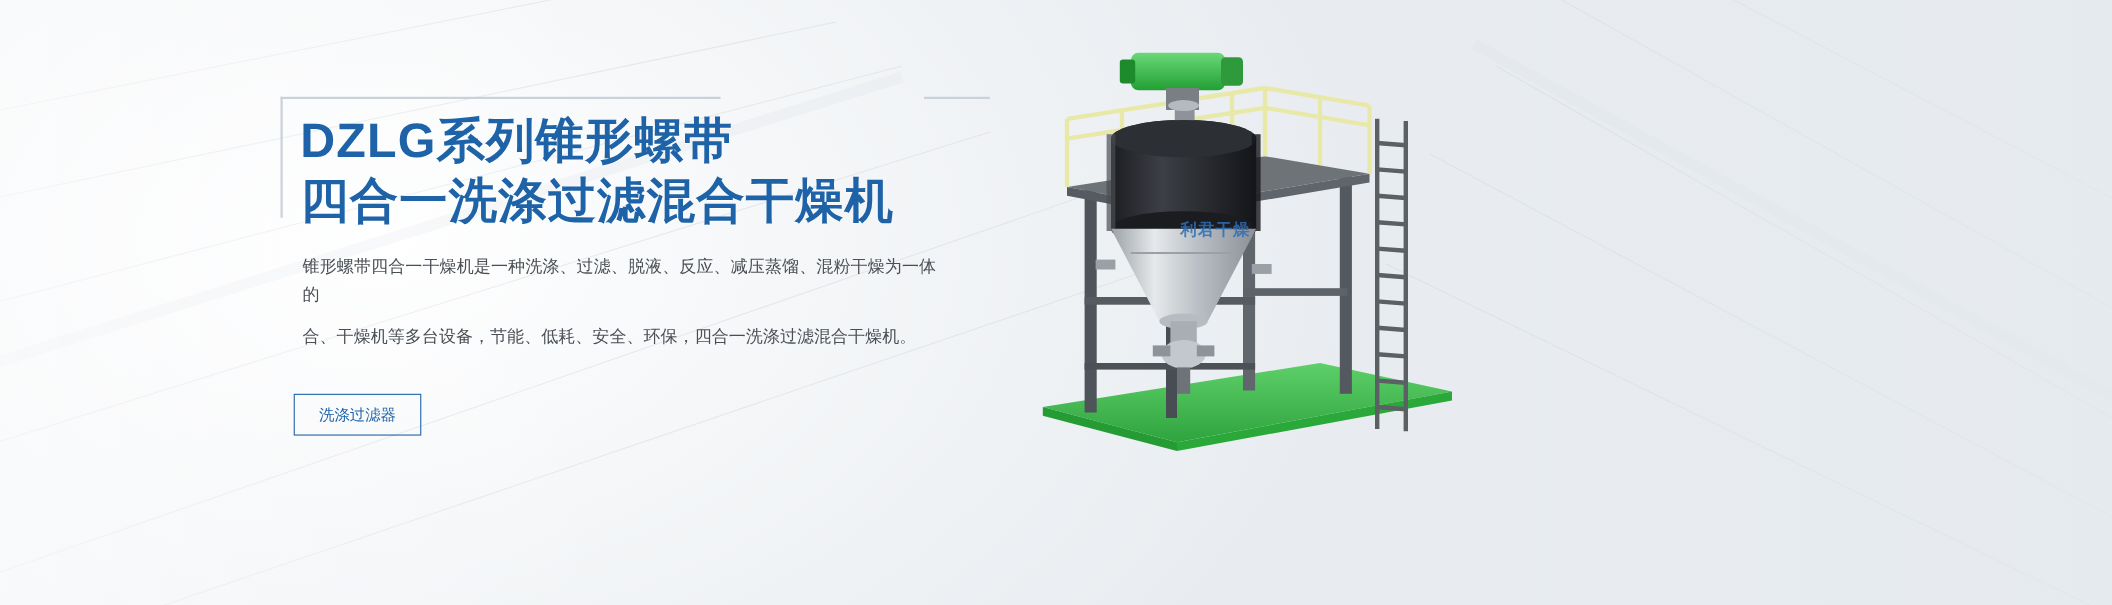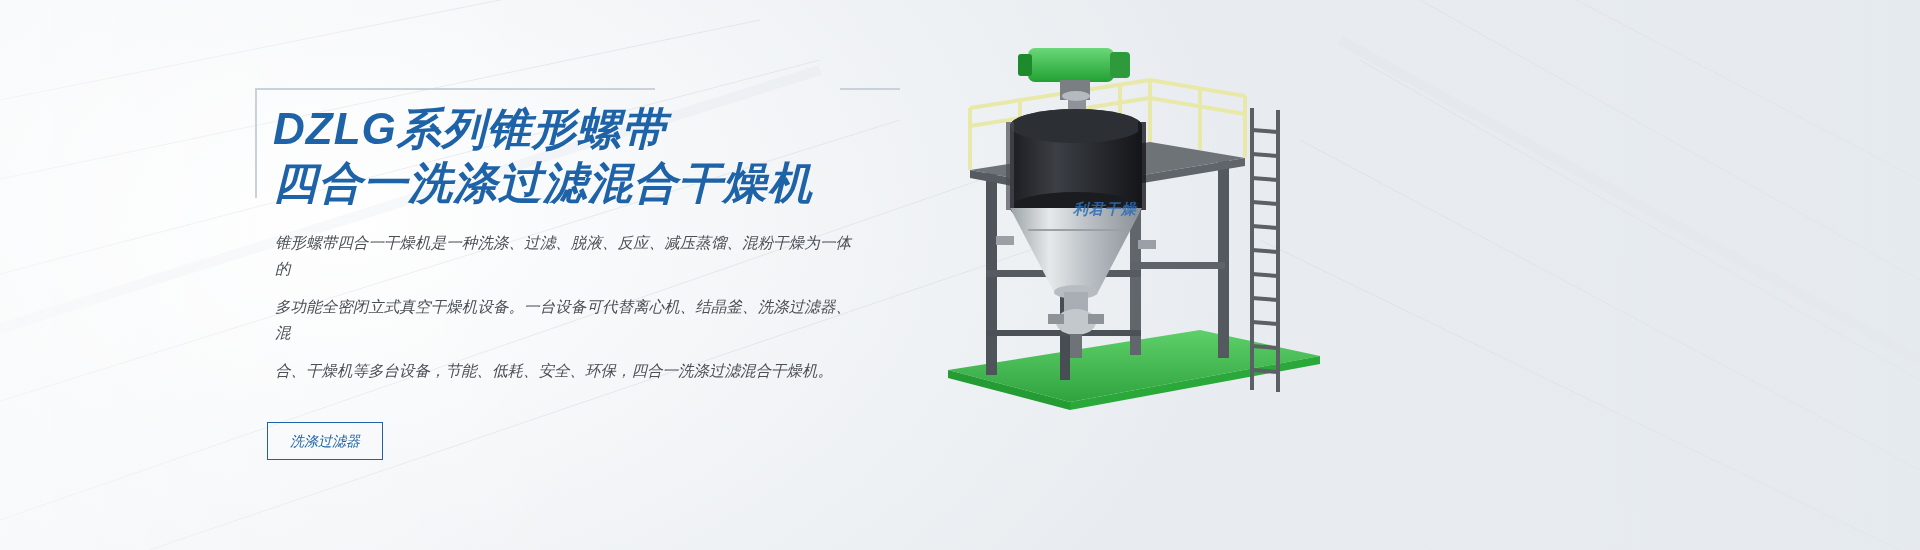--- a/index.html
+++ b/index.html
@@ -15,21 +15,21 @@
       linear-gradient(135deg,#f7f9fa 0%,#e9edf1 55%,#dfe4ea 100%);
   }
   
   .bg-streaks{position:absolute;inset:0;pointer-events:none;opacity:.55;}
   .bg-streaks svg{width:100%;height:100%;display:block;}
   .bg-vignette{
     position:absolute;inset:0;pointer-events:none;
     background:linear-gradient(90deg,rgba(255,255,255,.55) 0%,rgba(255,255,255,0) 30%,rgba(255,255,255,0) 70%,rgba(228,233,238,.6) 100%);
   }
 
-  .content{position:absolute;left:255px;top:88px;width:620px;font-style:italic;}
+  .content{position:absolute;left:255px;top:88px;width:620px;}
 
   .title-frame{position:relative;padding:14px 0 4px 18px;}
   .frame-line{position:absolute;background:#c9d2da;}
   .frame-left{left:0;top:0;width:2px;height:110px;}
   .frame-top{left:0;top:0;height:2px;width:400px;}
   .frame-top2{right:-25px;top:0;height:2px;width:60px;}
 
   h1{
     margin:0;padding:0;
     font-size:44px;line-height:54px;font-weight:bold;
@@ -52,21 +52,20 @@
     background:transparent;cursor:pointer;
   }
 
   
   .machine{position:absolute;left:900px;top:30px;width:480px;height:400px;}
   .machine svg{display:block;}
   .watermark{
     position:absolute;left:173px;top:170px;
     font-size:15px;color:#2f6fb5;opacity:.85;letter-spacing:1px;
     font-weight:bold;
-    font-style:italic;
   }
 </style>
 </head>
 <body>
 
 <div class="banner">
 
   <div class="bg-streaks">
     <svg viewBox="0 0 1920 550" preserveAspectRatio="none" aria-hidden="true">
       <g stroke="#d3d9de" stroke-width="1" fill="none" opacity="0.9">
@@ -97,21 +96,20 @@
       <span class="frame-line frame-top"></span>
       <span class="frame-line frame-top2"></span>
       <h1>
         <span class="l1">DZLG系列锥形螺带</span>
         <span class="l2">四合一洗涤过滤混合干燥机</span>
       </h1>
     </div>
 
     <div class="desc">
       <p>锥形螺带四合一干燥机是一种洗涤、过滤、脱液、反应、减压蒸馏、混粉干燥为一体的</p>
-      <p>多功能全密闭立式真空干燥机设备。一台设备可代替离心机、结晶釜、洗涤过滤器、混</p>
       <p>合、干燥机等多台设备，节能、低耗、安全、环保，四合一洗涤过滤混合干燥机。</p>
     </div>
 
     <a class="cta">洗涤过滤器</a>
   </div>
 
   <div class="machine">
     <svg width="480" height="400" viewBox="0 0 480 400" aria-hidden="true">
       <defs>
         <linearGradient id="steel" x1="0" y1="0" x2="1" y2="0">

